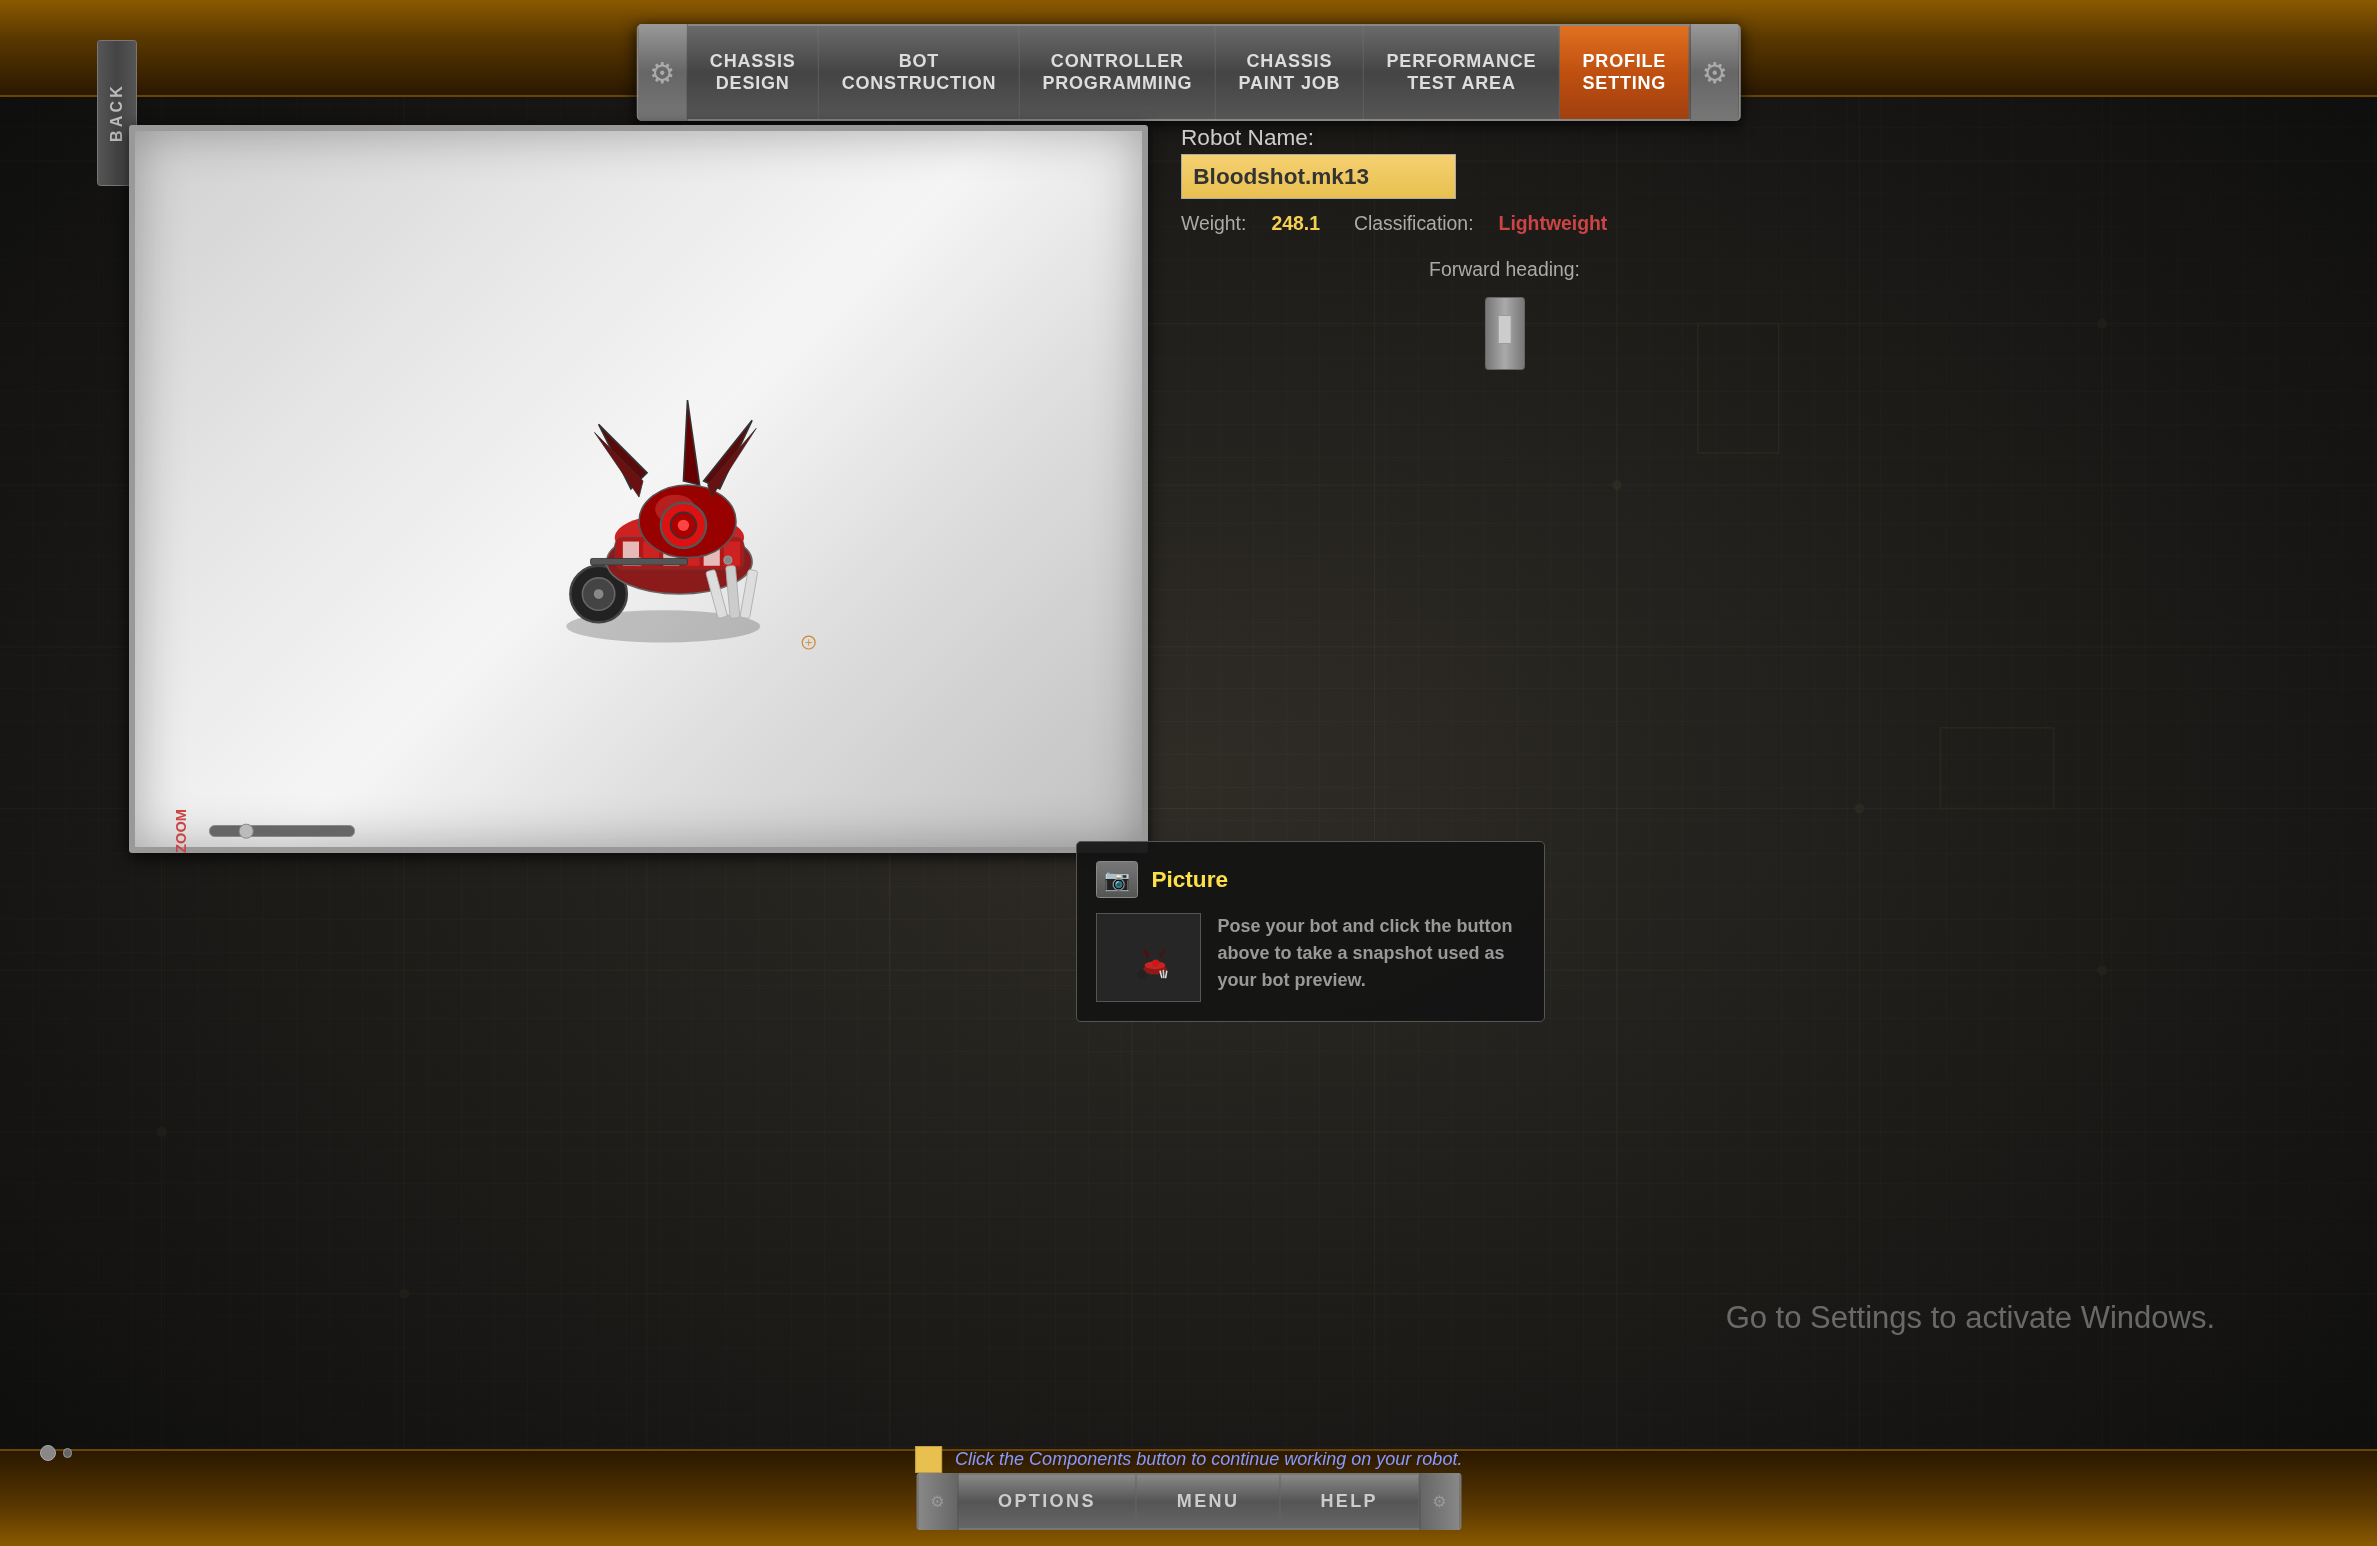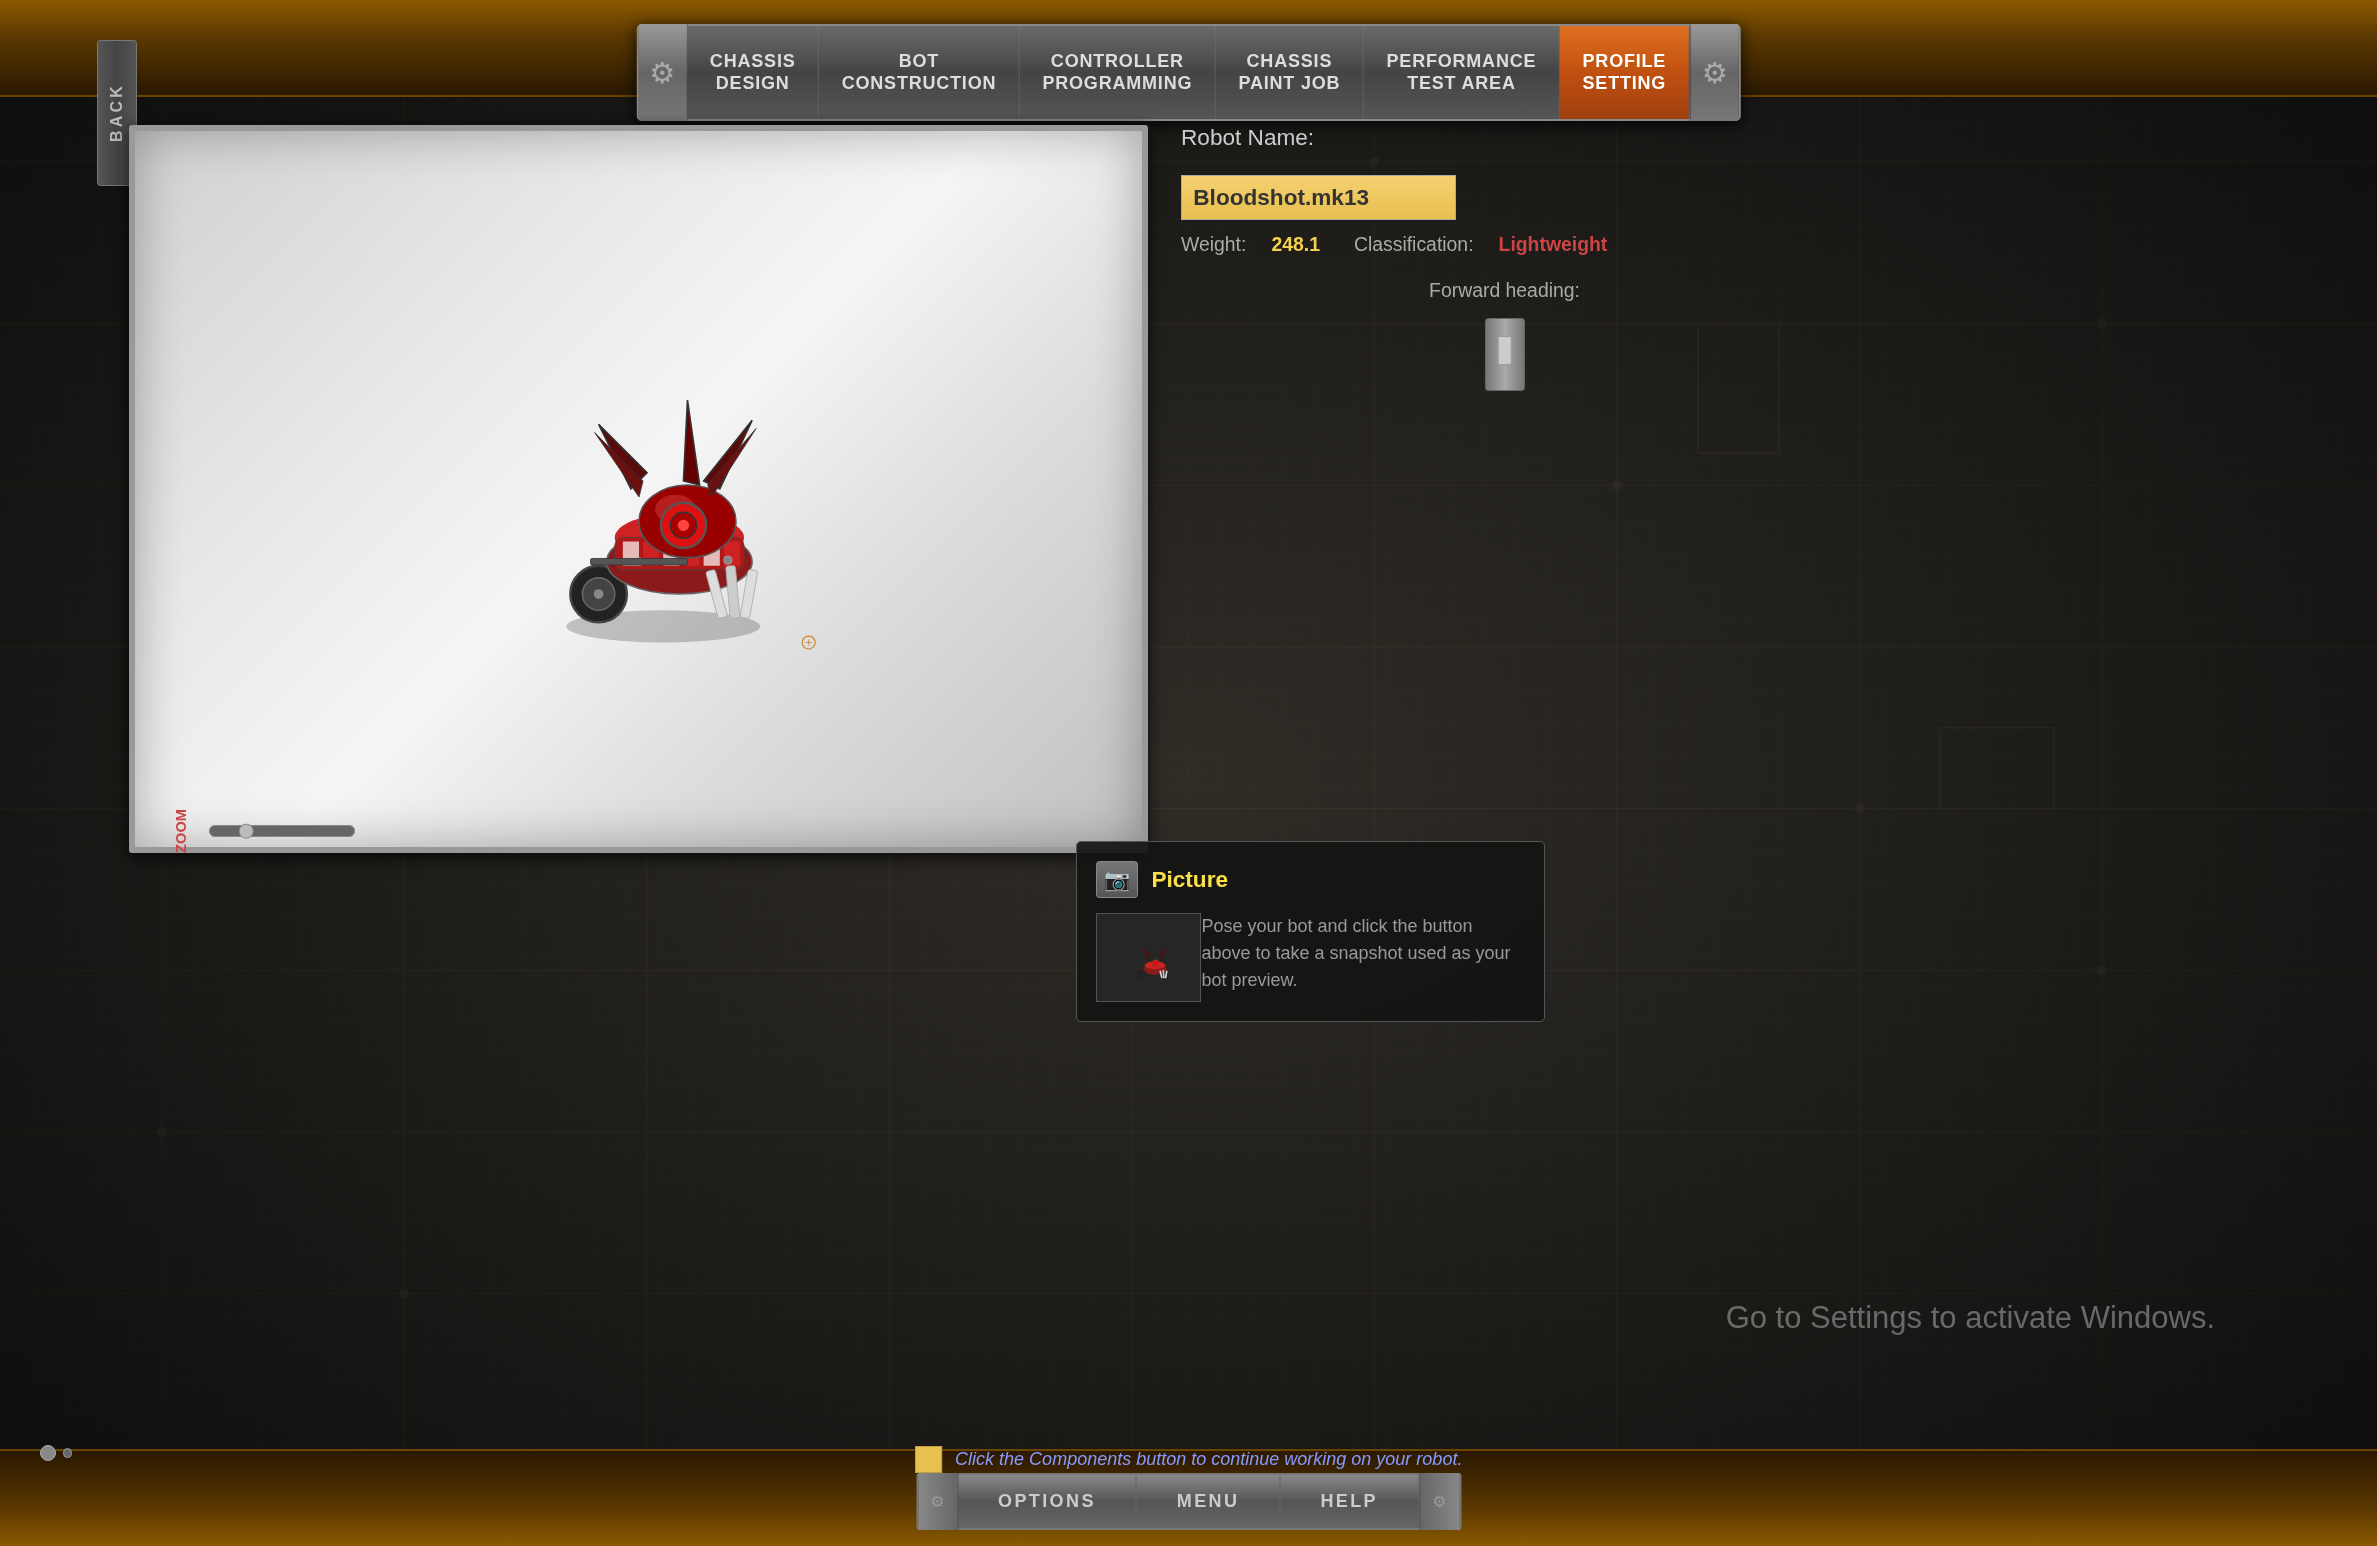--- a/index.html
+++ b/index.html
@@ -429,21 +429,21 @@
     <span style="color:#cc4444; font-size:14.6px; font-weight:bold; transform: rotate(-90deg); display:inline-block;">ZOOM</span>
     <div style="width:146px; height:11.3px; background:#666; border-radius:5.7px; border:1.6px solid #888; position:relative;">
       <div style="position:absolute; left:25%; top:50%; transform:translate(-50%,-50%); width:14.6px; height:14.6px; background:#bbb; border:1.6px solid #888; border-radius:50%;"></div>
     </div>
   </div>
 </div>
 
 <div class="right-panel">
 
   <div style="margin-bottom:13px;">
-    <div style="font-size:22.6px; color:#cccccc; margin-bottom:24px; font-family:Arial;">Robot Name:</div>
+    <div style="font-size:22.6px; color:#cccccc; margin-bottom:3px; font-family:Arial;">Robot Name:</div>
     <input type="text" style="width: 275px; height: 45px; background: linear-gradient(rgb(245, 208, 112), rgb(232, 192, 80)); border: 1.6px solid rgb(170, 170, 170); padding: 0px 11.3px; font-size: 22.6px; font-weight: bold; color: rgb(51, 51, 51); font-family: Arial; outline: none;" value="Bloodshot.mk13">
   </div>
 
   <div style="display:flex; align-items:center; gap:25px; margin-top:13px;">
     <span style="font-size:19.4px; color:#aaaaaa;">Weight:</span>
     <span style="font-size:19.4px; color:#f5d050; font-weight:bold;">248.1</span>
     <span style="font-size:19.4px; color:#aaaaaa; margin-left:9px;">Classification:</span>
     <span style="font-size:19.4px; color:#cc4444; font-weight:bold;">Lightweight</span>
   </div>
 
@@ -459,21 +459,21 @@
 <div style="position:absolute; top:841px; left:1076px; width:469px; background:rgba(20,20,20,0.92); border:1.6px solid #555; border-radius:4.9px; padding:19.4px;">
 
   <div style="display:flex; align-items:center; gap:13px; margin-bottom:14.6px;">
 
     <button style="background:linear-gradient(180deg,#777,#555); border:1.6px solid #888; border-radius:3.2px; width:42px; height:37px; cursor:pointer; display:flex; align-items:center; justify-content:center;">
       <span style="font-size:21px; color:#ccc;">📷</span>
     </button>
     <span style="font-size:22.6px; font-weight:bold; color:#fde047;">Picture</span>
   </div>
 
-  <div style="display:flex; gap:0; align-items:flex-start;">
+  <div style="display:flex; gap:16px; align-items:flex-start;font-weight:bold;">
 
     <div style="width:105px; height:89px; background:rgba(40,40,40,0.9); border:1.6px solid #555; flex-shrink:0; display:flex; align-items:center; justify-content:center;">
       <svg width="65" height="65" viewBox="0 0 500 500" xmlns="http://www.w3.org/2000/svg">
         <ellipse cx="300" cy="340" rx="90" ry="40" fill="#8b1a1a"></ellipse>
         <ellipse cx="300" cy="310" rx="80" ry="30" fill="#cc2222"></ellipse>
         <circle cx="305" cy="295" r="28" fill="#dd1111" stroke="#555" stroke-width="3"></circle>
         <polygon points="240,250 200,170 260,230" fill="#5a0a0a"></polygon>
         <polygon points="350,250 390,165 330,240" fill="#5a0a0a"></polygon>
         <circle cx="200" cy="380" r="35" fill="#222"></circle>
         <rect x="340" y="350" width="12" height="60" rx="3" fill="#ddd" transform="rotate(-15,346,380)"></rect>

